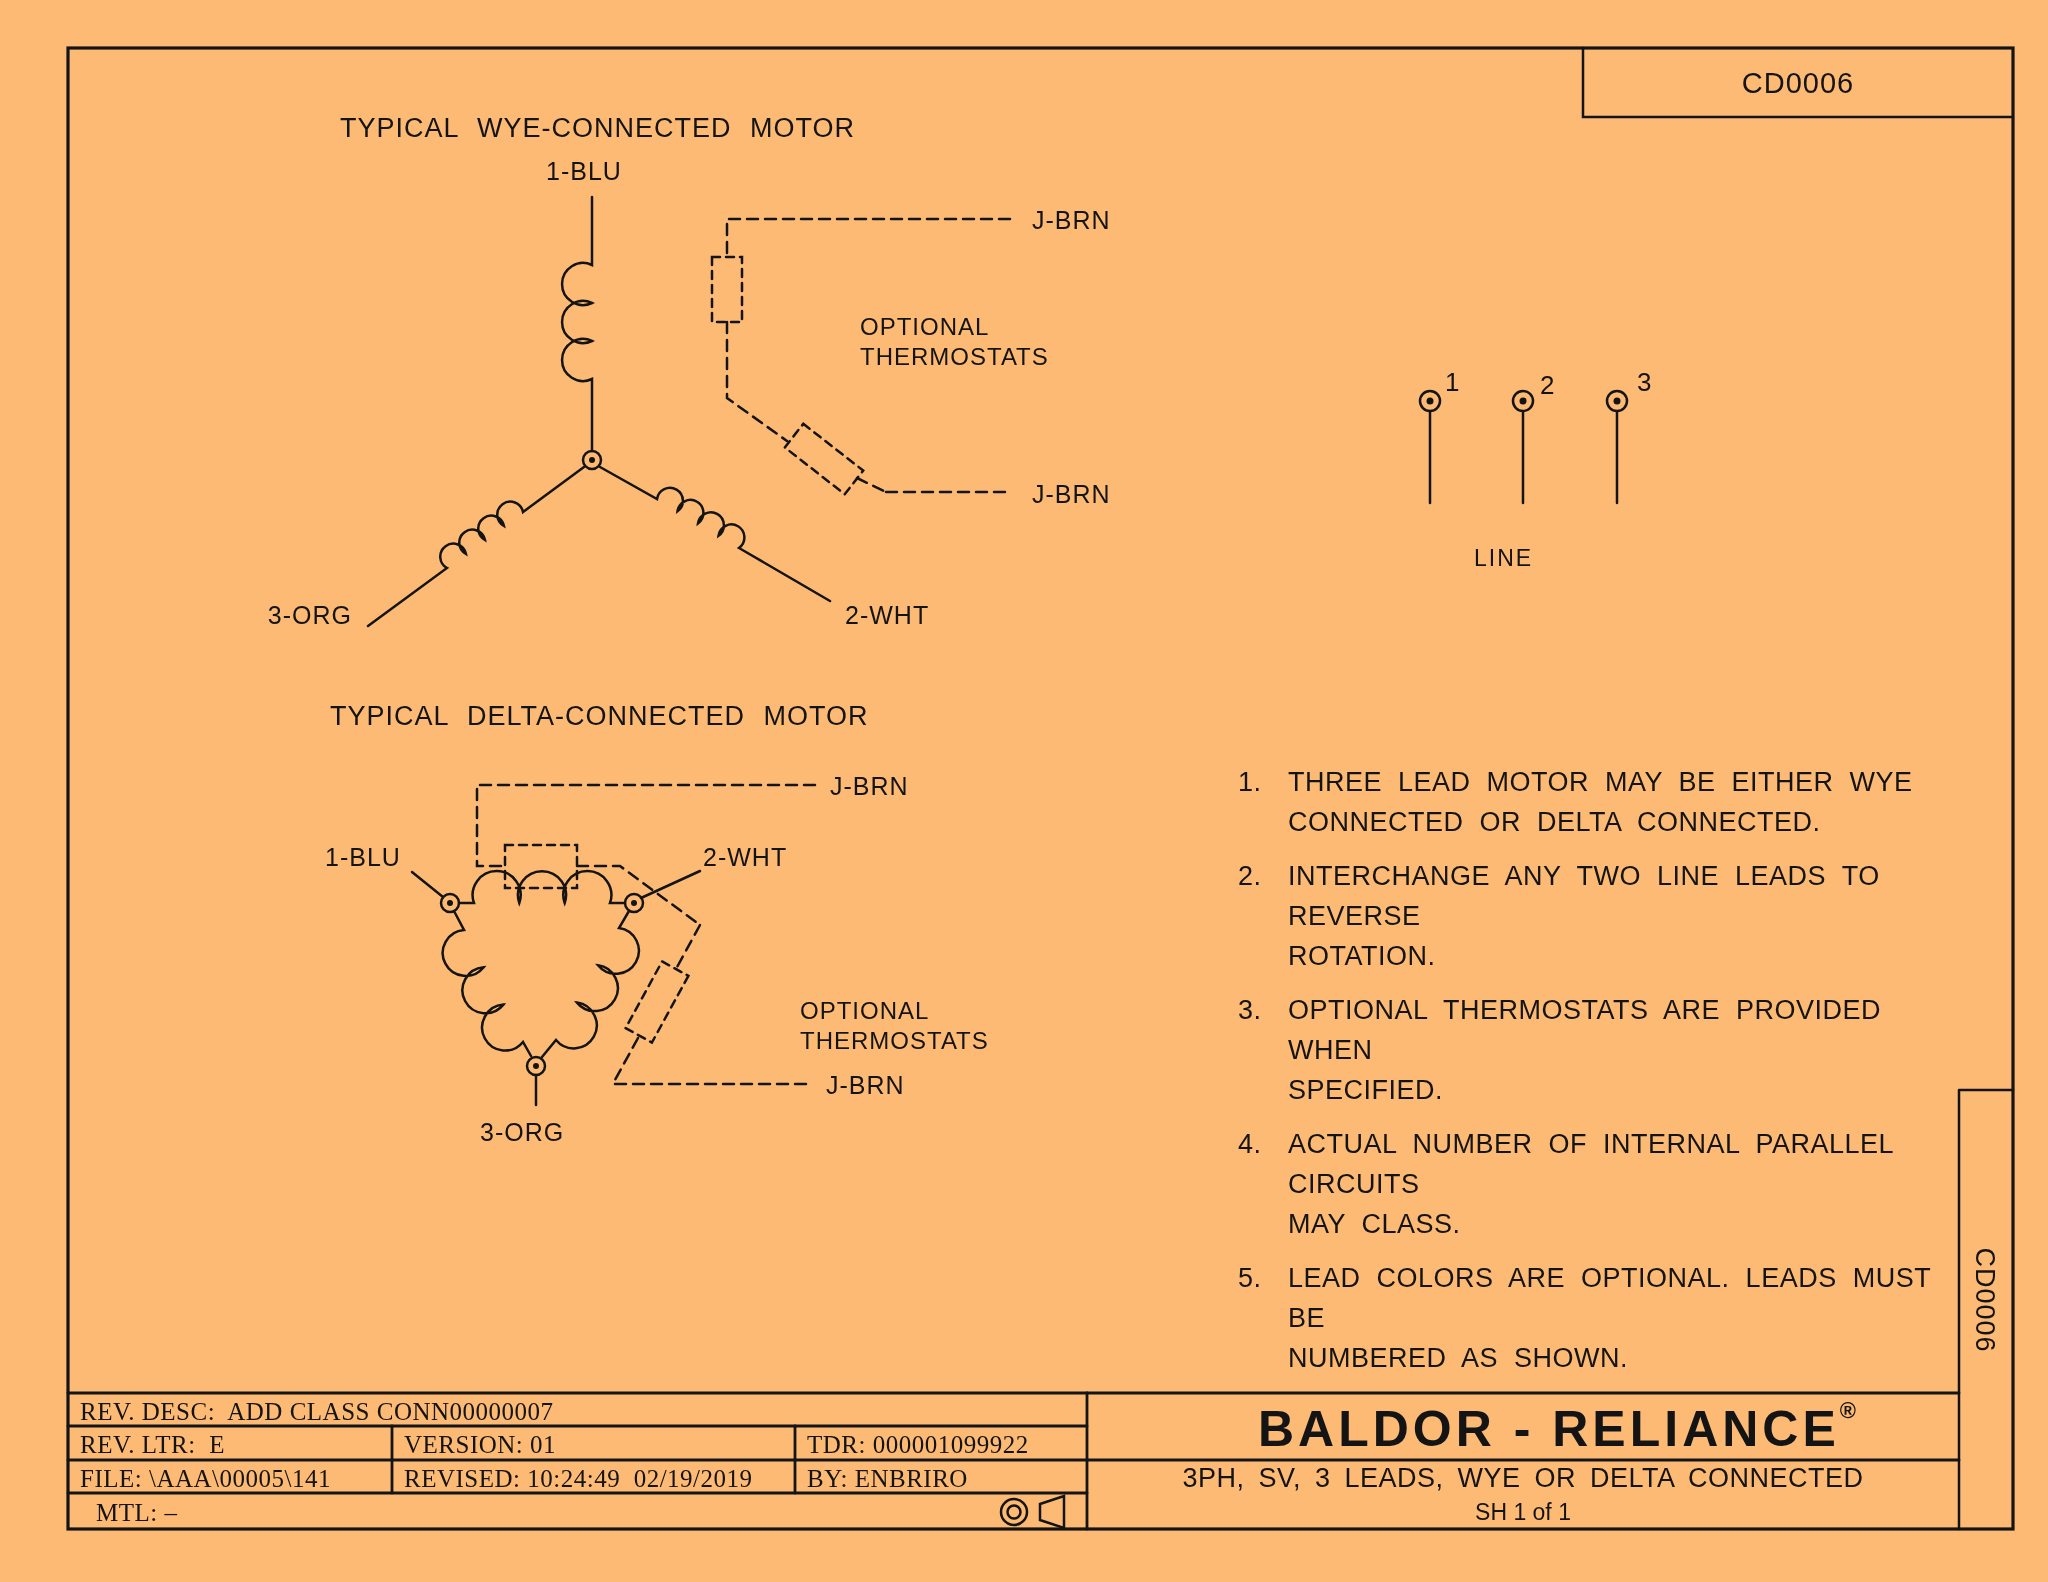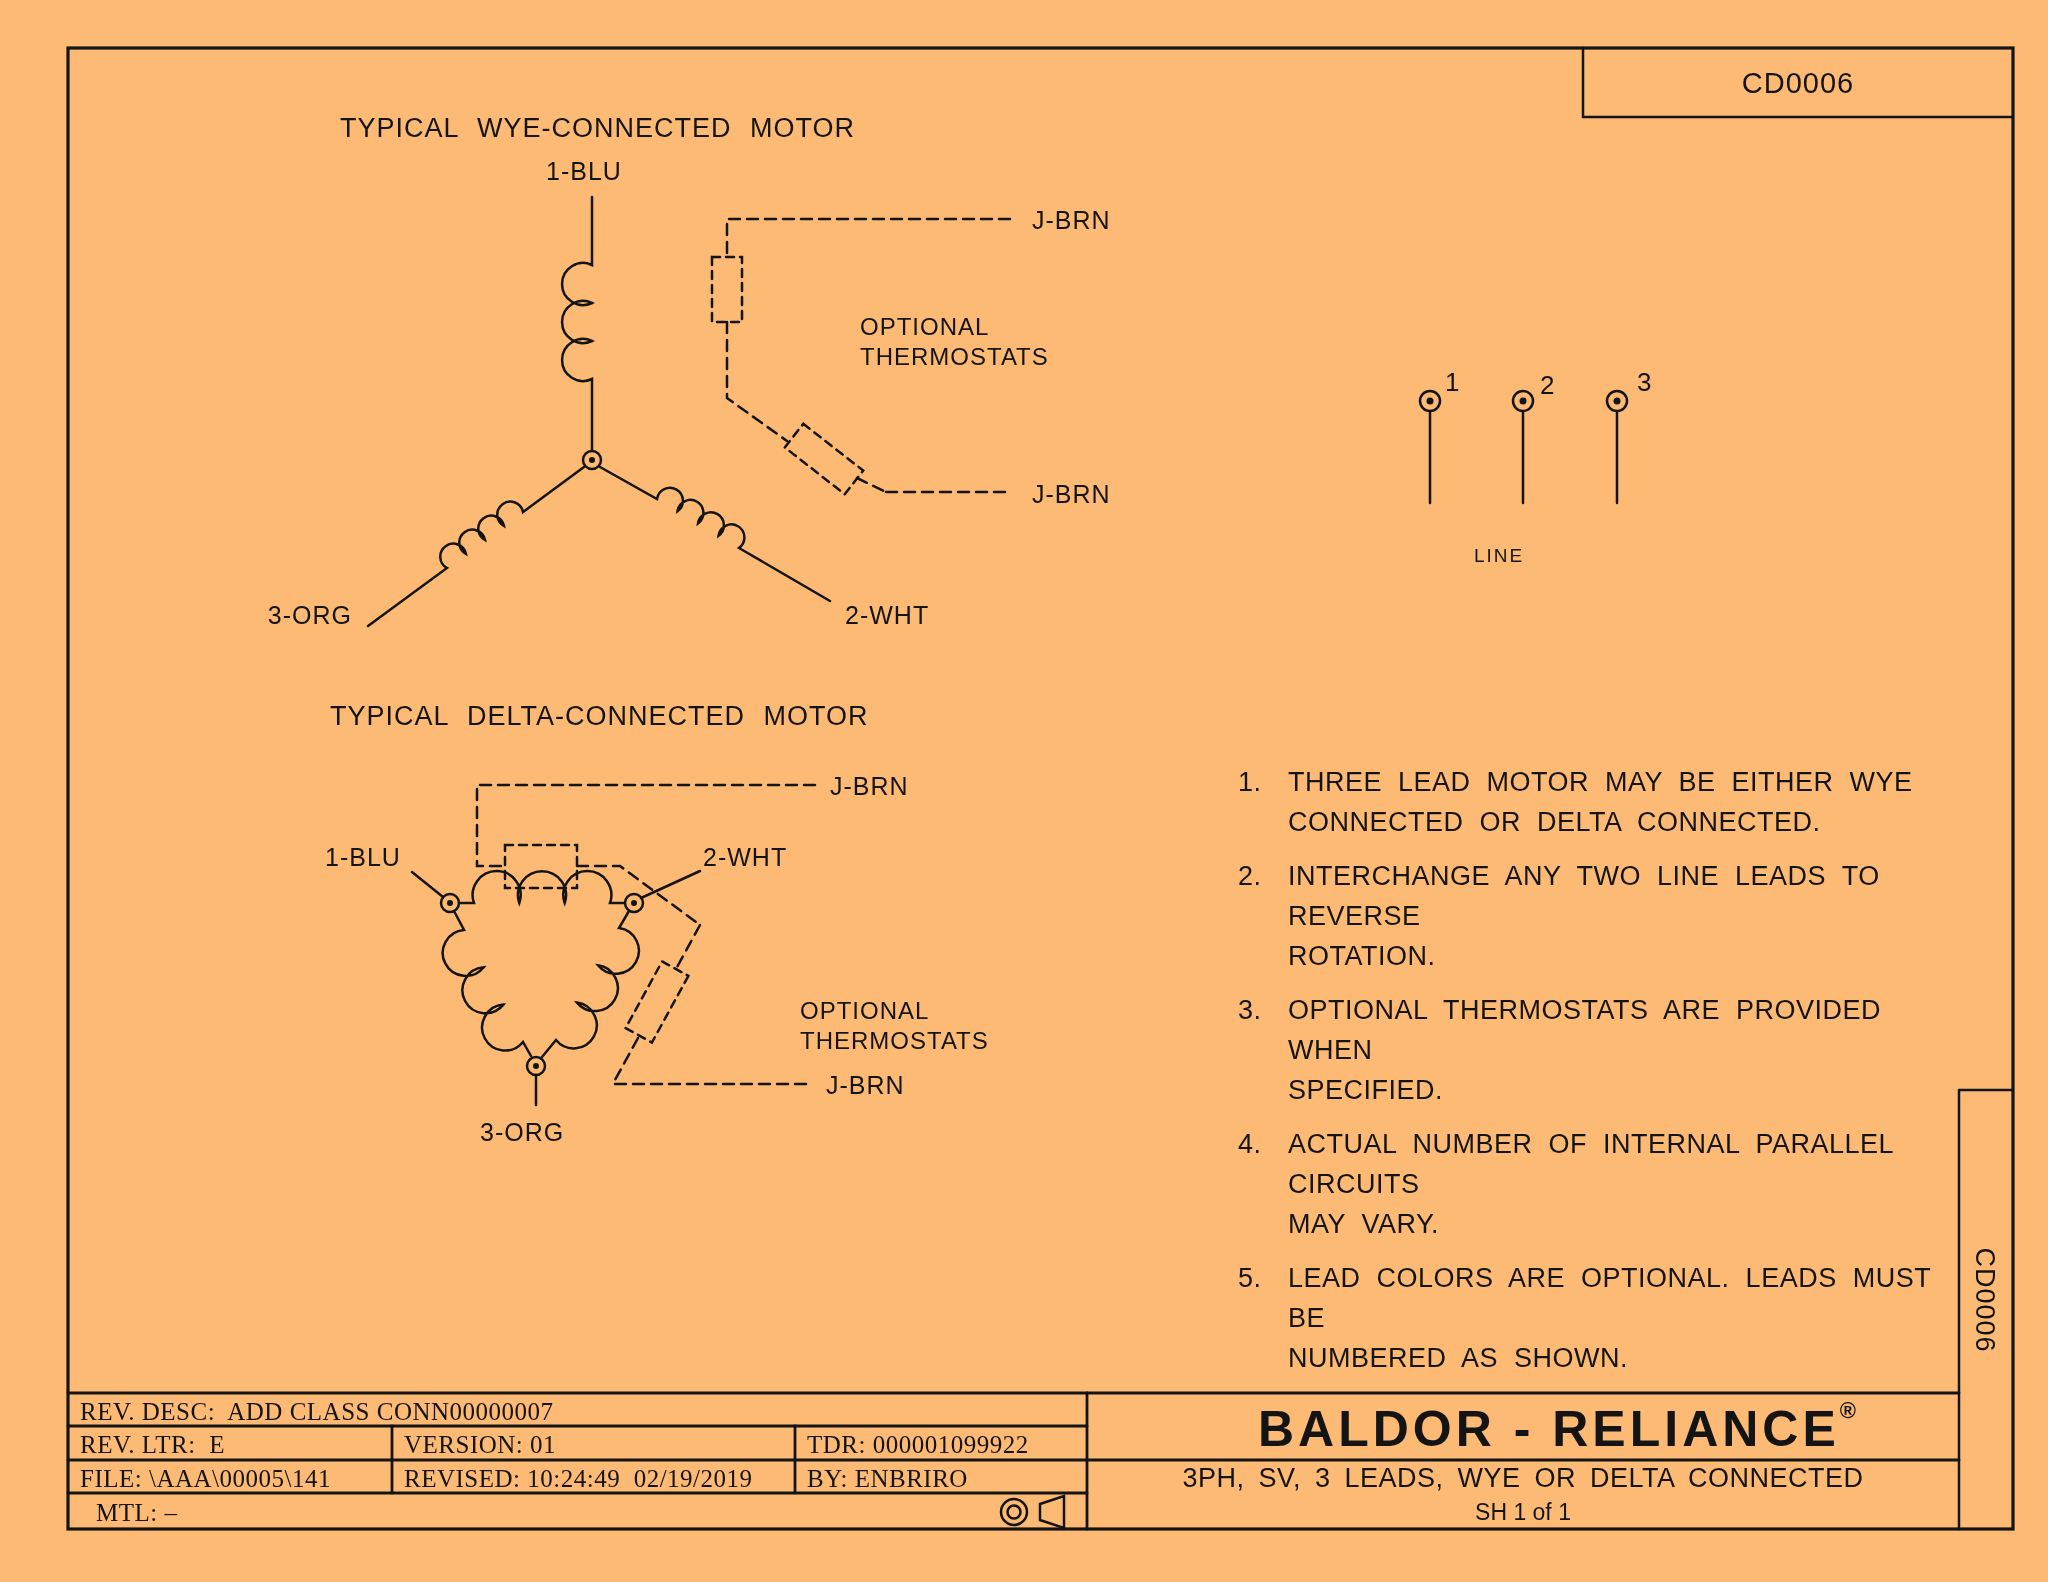--- a/index.html
+++ b/index.html
@@ -7,21 +7,21 @@
     position:relative;width:2048px;height:1582px;background:#fdba74;overflow:hidden;
     font-family:"Liberation Sans", sans-serif;color:#141414;
   }
   svg.linework{position:absolute;left:0;top:0;}
   .t{position:absolute;white-space:pre-line;color:#141414;letter-spacing:1px;line-height:1.15;}
   .lbl{font-size:25px;}
   .ttl{font-size:27px;word-spacing:10px;}
   .c{text-align:left;}
   .rt{text-align:right;}
   .term-num{font-size:26px;}
-  .caption{font-size:19px;letter-spacing:2px;}
+  .caption{font-size:23px;letter-spacing:2px;}
   .opt{font-size:24px;line-height:30px;letter-spacing:1px;}
   
   #notes{position:absolute;left:1238px;top:762px;width:712px;}
   #notes .heading{font-size:27px;letter-spacing:1px;margin-bottom:28px;}
   .note-item{display:flex;margin-bottom:14px;font-size:27px;line-height:40px;word-spacing:8px;letter-spacing:0.5px;}
   .note-num{width:50px;flex:none;}
   .note-text{white-space:pre-line;}
   
   .cell{position:absolute;font-size:25px;letter-spacing:0.5px;white-space:pre;font-family:Liberation Serif, serif;}
   #company{position:absolute;left:1087px;top:1398px;width:940px;text-align:center;
@@ -162,21 +162,21 @@
 ROTATION.</span>
     </div>
     <div class="note-item">
       <span class="note-num">3.</span>
       <span class="note-text">OPTIONAL THERMOSTATS ARE PROVIDED WHEN
 SPECIFIED.</span>
     </div>
     <div class="note-item">
       <span class="note-num">4.</span>
       <span class="note-text">ACTUAL NUMBER OF INTERNAL PARALLEL CIRCUITS
-MAY VARY.</span>
+MAY CLASS.</span>
     </div>
     <div class="note-item">
       <span class="note-num">5.</span>
       <span class="note-text">LEAD COLORS ARE OPTIONAL.  LEADS MUST BE
 NUMBERED AS SHOWN.</span>
     </div>
   </div>
 
   <div>
     <div class="cell" style="left:80px;top:1398px;">REV. DESC:  ADD CLASS CONN00000007</div>

